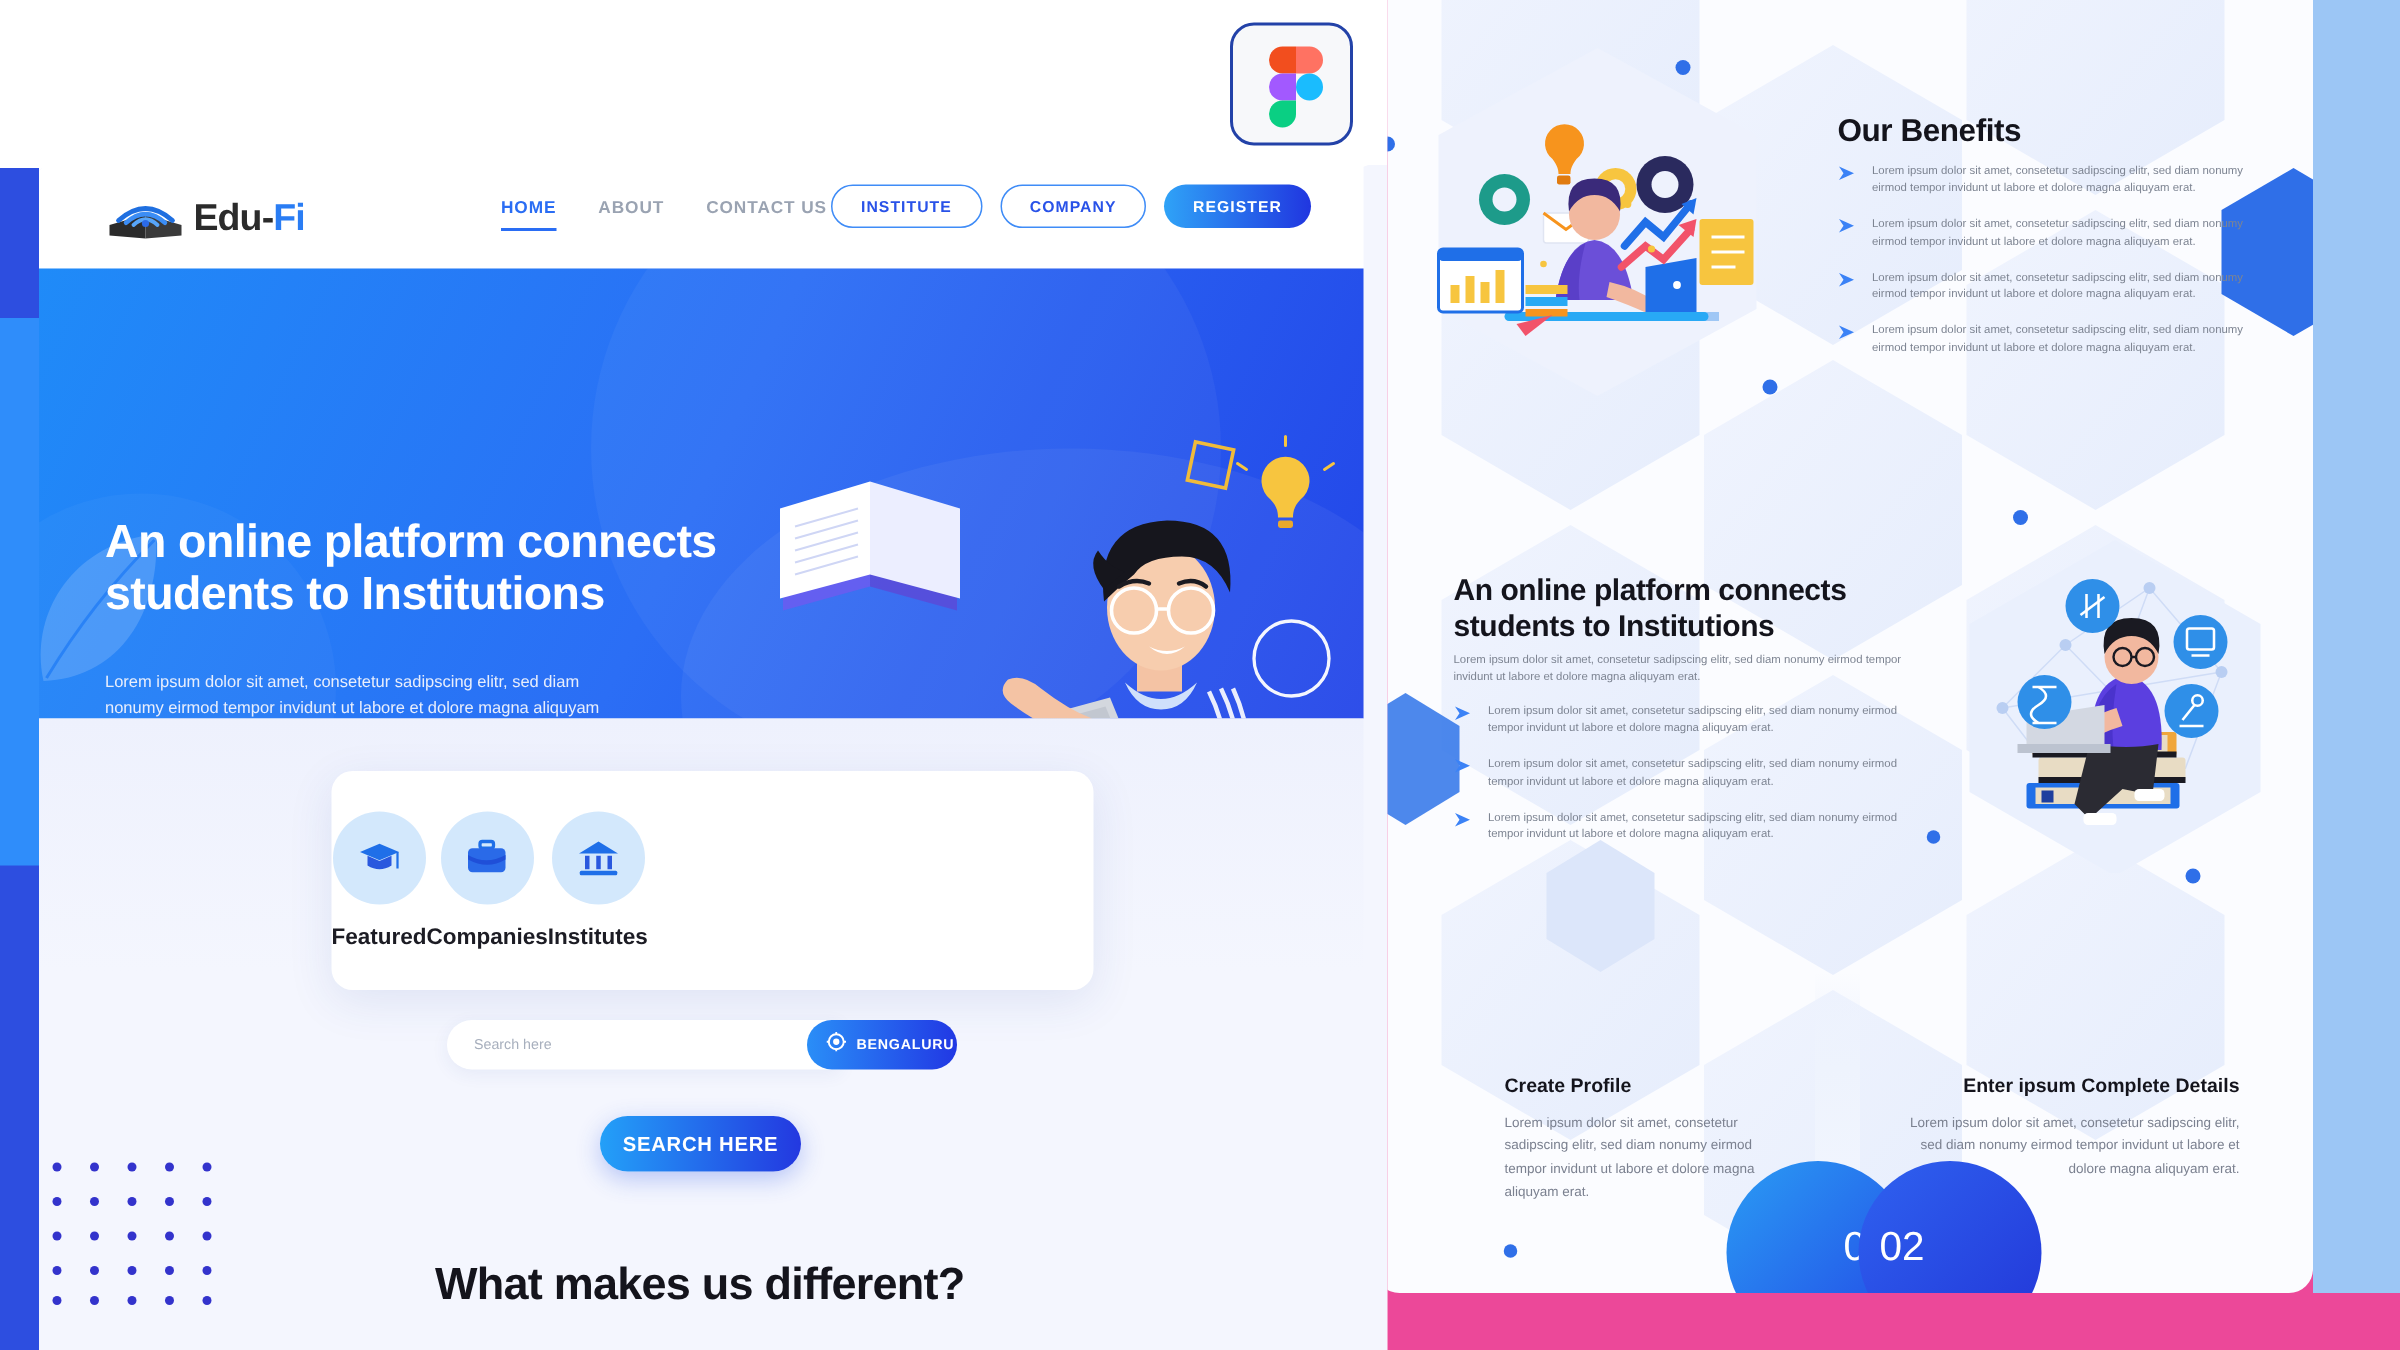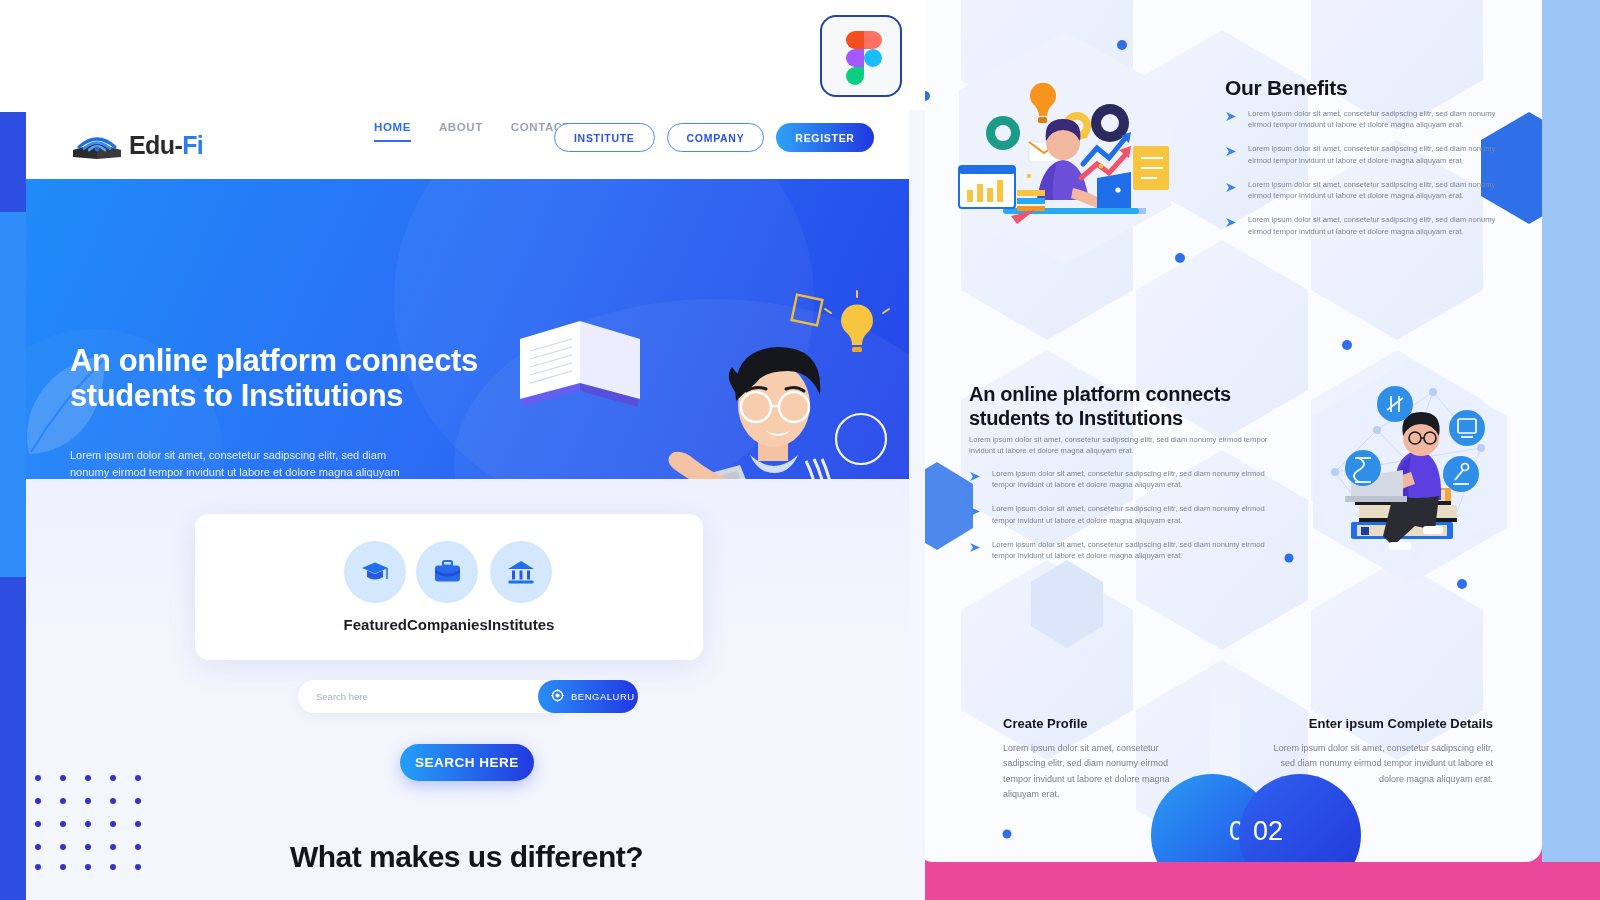--- a/index.html
+++ b/index.html
@@ -54,21 +54,21 @@
   
   .navbar {
     position: absolute; left: 0; top: 0; width: 885px; height: 69px;
     background: #ffffff; border-radius: 10px 0 0 0;
   }
   .logo-wrap { position: absolute; left: 45px; top: 16px; display: flex; align-items: center; gap: 2px; }
   .logo-mark { width: 58px; height: 38px; position: relative; }
   .logo-text { font-size: 25px; font-weight: bold; color: #2b2b2b; letter-spacing: -0.6px; }
   .logo-text .hi { color: #2a7df4; }
 
-  .nav-links { position: absolute; left: 310px; top: 11px; display: flex; gap: 28px; align-items: baseline; margin-left: 40px; }
+  .nav-links { position: absolute; left: 310px; top: 23px; display: flex; gap: 28px; align-items: baseline; }
   .nav-link { font-size: 11.5px; font-weight: bold; color: #9aa3b2; letter-spacing: 0.6px; cursor: pointer; }
   .nav-link.active { color: #2a6df4; border-bottom: 2px solid #2a6df4; padding-bottom: 7px; }
 
   .nav-btns { position: absolute; left: 530px; top: 13px; display: flex; gap: 12px; align-items: center; }
   .pill {
     height: 29px; padding: 0 19px; border-radius: 15px;
     display: flex; align-items: center; justify-content: center;
     font-size: 10.5px; font-weight: bold; letter-spacing: 0.7px; cursor: pointer;
   }
   .pill-outline { background: #fff; border: 1.4px solid #3f8cf7; color: #2952e8; }
@@ -97,24 +97,24 @@
   
   .illus-hero { position: absolute; left: 480px; top: 110px; width: 405px; height: 360px; }
 
   .white-band {
     position: absolute; left: 0; top: 369px; width: 885px; height: 421px;
     background: linear-gradient(180deg, #eef1fd 0%, #f4f6fe 40%, #f4f6fe 100%);
   }
 
   
   .cat-card {
-    position: absolute; left: 171px; top: 404px; width: 508px; height: 146px;
+    position: absolute; left: 197px; top: 404px; width: 508px; height: 146px;
     background: #ffffff; border-radius: 14px;
     box-shadow: 0 8px 30px rgba(40,70,160,0.10);
-    display: flex; align-items: center; justify-content: center;
+    display: flex; align-items: center; justify-content: flex-start;
     z-index: 10;
   }
   .cat-item { display: flex; flex-direction: column; align-items: center; gap: 13px; cursor: pointer; }
   .cat-circle {
     width: 62px; height: 62px; border-radius: 50%; background: #d3e8fc;
     display: flex; align-items: center; justify-content: center;
   }
   .cat-label { font-size: 15px; font-weight: bold; color: #1c1c24; }
 
   
@@ -126,21 +126,21 @@
     font-family: "Liberation Sans", sans-serif;
     box-shadow: 0 3px 12px rgba(40,70,160,0.07);
   }
   .search-input::placeholder { color: #a7afbd; }
   .loc-btn {
     position: absolute; left: 240px; top: 0; width: 100px; height: 33px;
     background: linear-gradient(90deg, #2a8ef7 0%, #2138e4 100%);
     border-radius: 17px; display: flex; align-items: center; gap: 7px;
     padding-left: 13px; cursor: pointer;
   }
-  .loc-text { font-size: 9.5px; font-weight: normal; color: #fff; letter-spacing: 0.5px; }
+  .loc-text { font-size: 9.5px; font-weight: bold; color: #fff; letter-spacing: 0.5px; }
   .search-btn {
     position: absolute; left: 376px; top: 634px; width: 134px; height: 37px;
     background: linear-gradient(90deg, #23a0f8 0%, #2338e0 100%);
     border-radius: 19px; border: none; color: #fff;
     font-size: 13.5px; font-weight: bold; letter-spacing: 0.5px; cursor: pointer;
     font-family: "Liberation Sans", sans-serif; z-index: 11;
     box-shadow: 0 5px 16px rgba(35,80,230,0.30);
   }
   .diff-head {
     position: absolute; left: 0; top: 730px; width: 885px; text-align: center;

